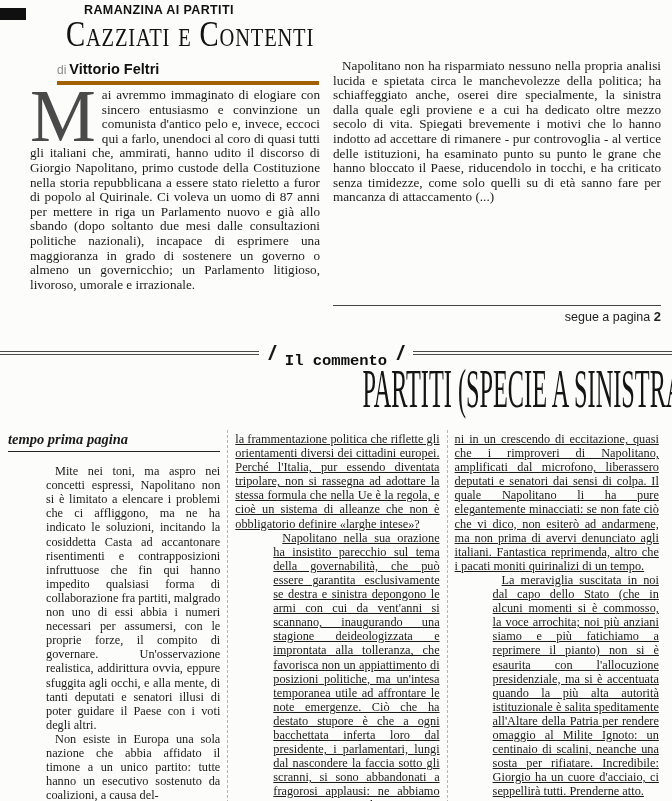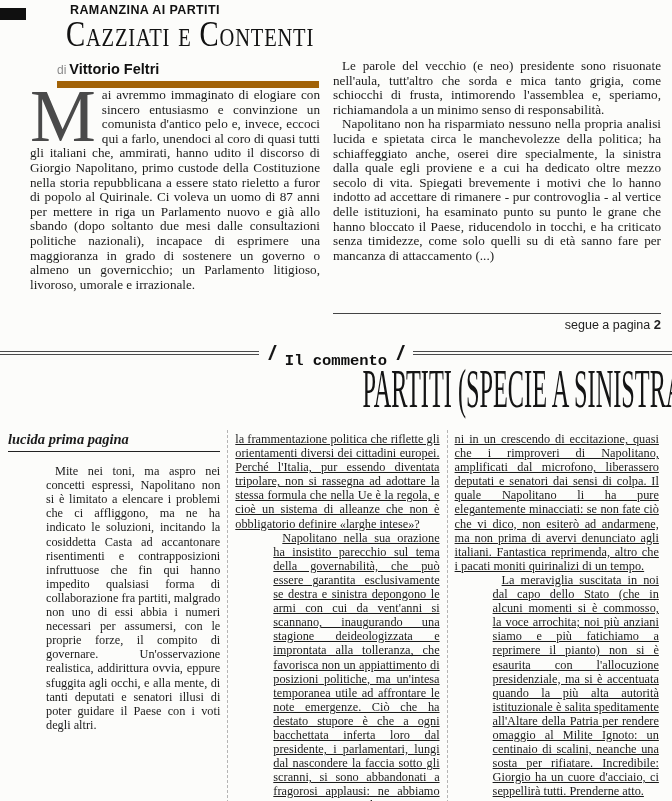--- a/index.html
+++ b/index.html
@@ -5,48 +5,48 @@
   * { margin:0; padding:0; box-sizing:border-box; }
   html,body { background:#e8e8e6; }
   .page {
     position:relative; width:672px; height:801px; margin:0 auto;
     background:#fcfcfa; color:#1b1b1b; overflow:hidden;
     font-family:"Liberation Serif", serif;
   }
   .corner-mark { position:absolute; left:0; top:8px; width:26px; height:12px; background:#101010; }
 
   .kicker {
-    position:absolute; left:70px; top:3px;
+    position:absolute; left:84px; top:3px;
     font-family:"Liberation Sans", sans-serif; font-weight:bold;
     font-size:12.5px; letter-spacing:.4px; color:#111;
   }
   .headline {
     position:absolute; left:66px; top:16px;
     font-family:"Liberation Serif", serif; font-variant:small-caps;
     font-size:35px; line-height:38px; letter-spacing:1px; color:#121212;
     transform:scaleX(.82); transform-origin:left center; white-space:nowrap;
   }
   .byline {
     position:absolute; left:57px; top:60px; width:262px;
-    border-bottom:7px solid #a16207; padding-bottom:3px;
+    border-bottom:4px solid #a16207; padding-bottom:3px;
     font-family:"Liberation Sans", sans-serif;
   }
   .byline .di { color:#8a8a8a; font-size:12px; margin-right:3px; }
   .byline .name { font-weight:bold; font-size:14.5px; color:#111; }
 
   .body-text { text-align:justify; hyphens:auto; -webkit-hyphens:auto; }
   .tcol1 { position:absolute; left:30px; top:88px; width:290px; font-size:13.2px; line-height:14.6px; }
   .tcol2 { position:absolute; left:333px; top:59px; width:328px; font-size:13.2px; line-height:14.6px; }
   .tcol2 p { text-indent:9px; }
   .dropcap {
     float:left; font-size:74px; line-height:56px; height:57px;
     padding-right:6px; color:#4a4a4a; font-family:"Liberation Serif", serif;
   }
   .segue {
-    position:absolute; left:333px; top:313px; width:328px;
+    position:absolute; left:333px; top:305px; width:328px;
     border-top:1px solid #444; padding-top:3px; text-align:right;
     font-family:"Liberation Sans", sans-serif; font-size:12.5px; color:#222;
   }
   .segue b { font-size:13px; }
 
   .divider {
     position:absolute; left:0; top:344px; width:672px; height:18px;
     display:flex; align-items:center;
   }
   .dline { flex:1; height:4px; border-top:1px solid #4a4a4a; border-bottom:1px solid #4a4a4a; }
@@ -96,21 +96,20 @@
 
   <div class="byline">
     <span class="di">di</span><span class="name">Vittorio Feltri</span>
   </div>
 
   <div class="tcol1 body-text">
     <p><span class="dropcap">M</span><span>ai avremmo immaginato di elogiare con sincero entusiasmo e convinzione un comunista d'antico pelo e, invece, eccoci qui a farlo, unendoci al coro di quasi tutti gli italiani che, ammirati, hanno udito il discorso di Giorgio Napolitano, primo custode della Costituzione nella storia repubblicana a essere stato rieletto a furor di popolo al Quirinale. Ci voleva un uomo di 87 anni per mettere in riga un Parlamento nuovo e già allo sbando (dopo soltanto due mesi dalle consultazioni politiche nazionali), incapace di esprimere una maggioranza in grado di sostenere un governo o almeno un governicchio; un Parlamento litigioso, livoroso, umorale e irrazionale.</span></p>
   </div>
 
   <div class="tcol2 body-text">
-    <p>Le parole del vecchio (e neo) presidente sono risuonate nell'aula, tutt'altro che sorda e mica tanto grigia, come schiocchi di frusta, intimorendo l'assemblea e, speriamo, richiamandola a un minimo senso di responsabilità.</p>
     <p>Napolitano non ha risparmiato nessuno nella propria analisi lucida e spietata circa le manchevolezze della politica; ha schiaffeggiato anche, oserei dire specialmente, la sinistra dalla quale egli proviene e a cui ha dedicato oltre mezzo secolo di vita. Spiegati brevemente i motivi che lo hanno indotto ad accettare di rimanere - pur controvoglia - al vertice delle istituzioni, ha esaminato punto su punto le grane che hanno bloccato il Paese, riducendolo in tocchi, e ha criticato senza timidezze, come solo quelli su di età sanno fare per mancanza di attaccamento (...)</p>
   </div>
 
   <div class="segue">
     <span>segue a pagina</span>
     <b>2</b>
   </div>
 
   <div class="divider">
     <div class="dline"></div>
@@ -120,22 +119,23 @@
     <div class="dline"></div>
   </div>
 
   <div class="bigheadline-clip">
     <span class="bigheadline">PARTITI (SPECIE A SINISTRA) CAZZIATI E CONTENTI</span>
   </div>
 
   <div class="bottom">
 
     <div class="bcol first body-text">
-      <div class="dalla">lucida prima pagina</div>
+      <div class="dalla">tempo prima pagina</div>
       <p class="indent">Mite nei toni, ma aspro nei concetti espressi, Napolitano non si è limitato a elencare i problemi che ci affliggono, ma ne ha indicato le soluzioni, incitando la cosiddetta Casta ad accantonare risentimenti e contrapposizioni infruttuose che fin qui hanno impedito qualsiasi forma di collaborazione fra partiti, malgrado non uno di essi abbia i numeri necessari per assumersi, con le proprie forze, il compito di governare. Un'osservazione realistica, addirittura ovvia, eppure sfuggita agli occhi, e alla mente, di tanti deputati e senatori illusi di poter guidare il Paese con i voti degli altri.</p>
+      <p class="indent">Non esiste in Europa una sola nazione che abbia affidato il timone a un unico partito: tutte hanno un esecutivo sostenuto da coalizioni, a causa del-</p>
     </div>
 
     <div class="bcol mid body-text">
       <p>la frammentazione politica che riflette gli orientamenti diversi dei cittadini europei. Perché l'Italia, pur essendo diventata tripolare, non si rassegna ad adottare la stessa formula che nella Ue è la regola, e cioè un sistema di alleanze che non è obbligatorio definire «larghe intese»?</p>
       <p class="indent">Napolitano nella sua orazione ha insistito parecchio sul tema della governabilità, che può essere garantita esclusivamente se destra e sinistra depongono le armi con cui da vent'anni si scannano, inaugurando una stagione deideologizzata e improntata alla tolleranza, che favorisca non un appiattimento di posizioni politiche, ma un'intesa temporanea utile ad affrontare le note emergenze. Ciò che ha destato stupore è che a ogni bacchettata inferta loro dal presidente, i parlamentari, lungi dal nascondere la faccia sotto gli scranni, si sono abbandonati a fragorosi applausi: ne abbiamo contati 31. Autentiche ovazio-</p>
     </div>
 
     <div class="bcol last body-text">
       <p>ni in un crescendo di eccitazione, quasi che i rimproveri di Napolitano, amplificati dal microfono, liberassero deputati e senatori dai sensi di colpa. Il quale Napolitano li ha pure elegantemente minacciati: se non fate ciò che vi dico, non esiterò ad andarmene, ma non prima di avervi denunciato agli italiani. Fantastica reprimenda, altro che i pacati moniti quirinalizi di un tempo.</p>
       <p class="indent">La meraviglia suscitata in noi dal capo dello Stato (che in alcuni momenti si è commosso, la voce arrochita; noi più anziani siamo e più fatichiamo a reprimere il pianto) non si è esaurita con l'allocuzione presidenziale, ma si è accentuata quando la più alta autorità istituzionale è salita speditamente all'Altare della Patria per rendere omaggio al Milite Ignoto: un centinaio di scalini, neanche una sosta per rifiatare. Incredibile: Giorgio ha un cuore d'acciaio, ci seppellirà tutti. Prenderne atto.</p>

